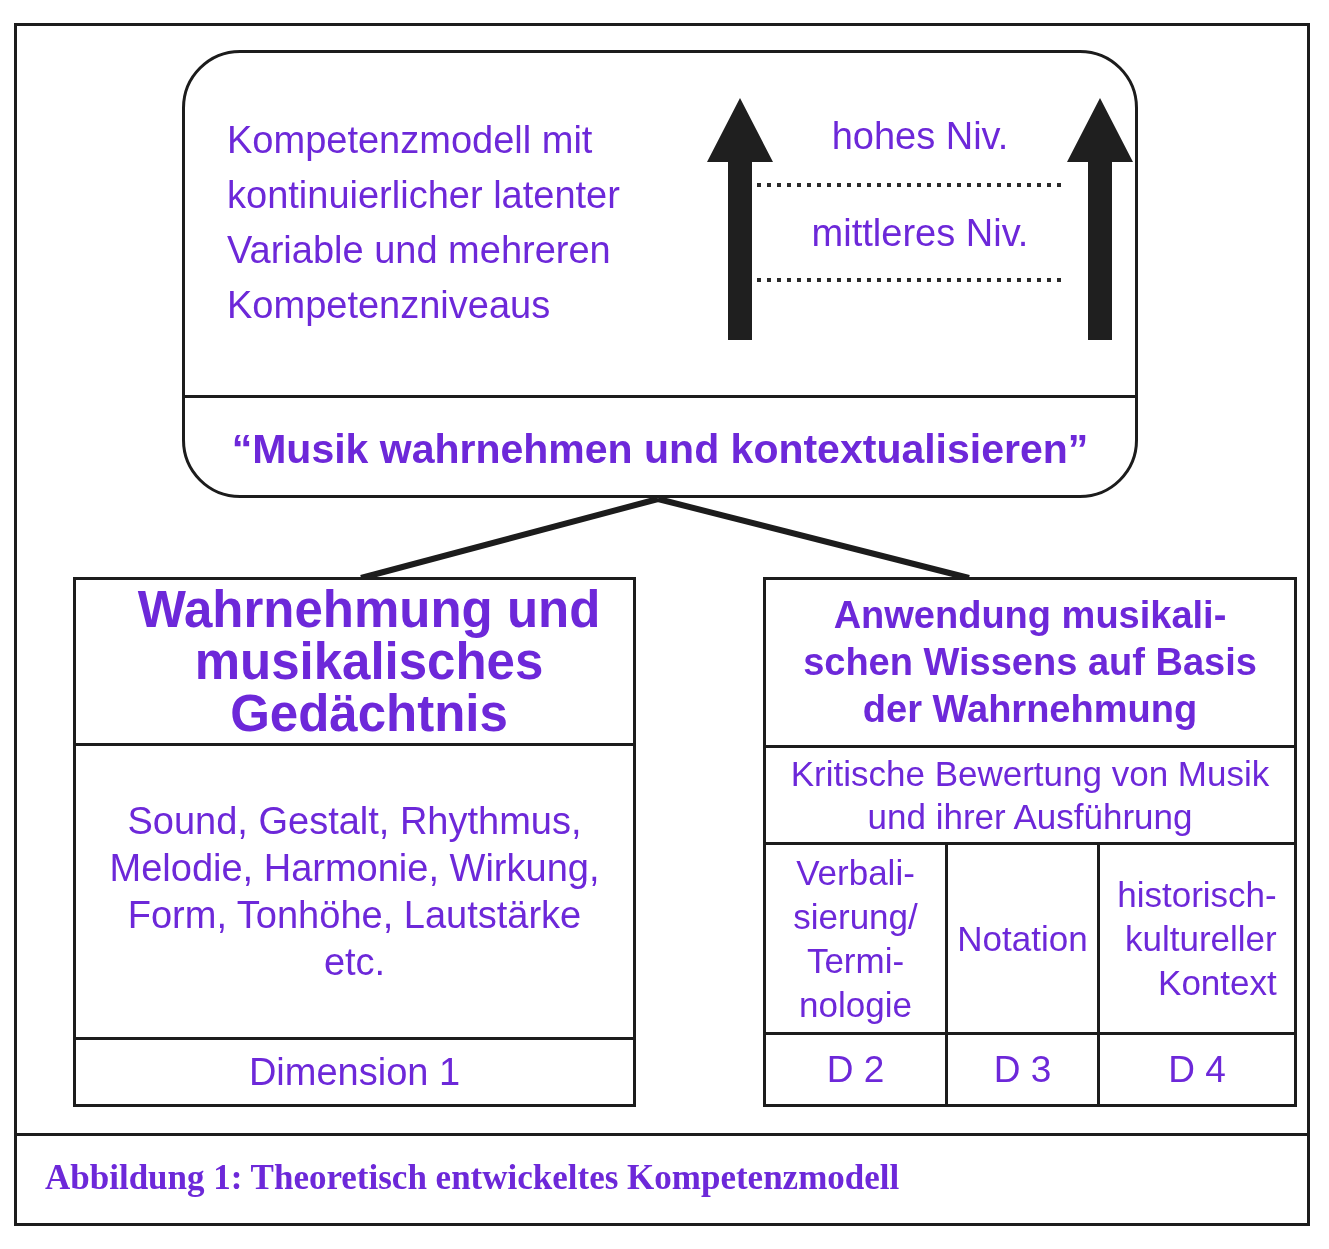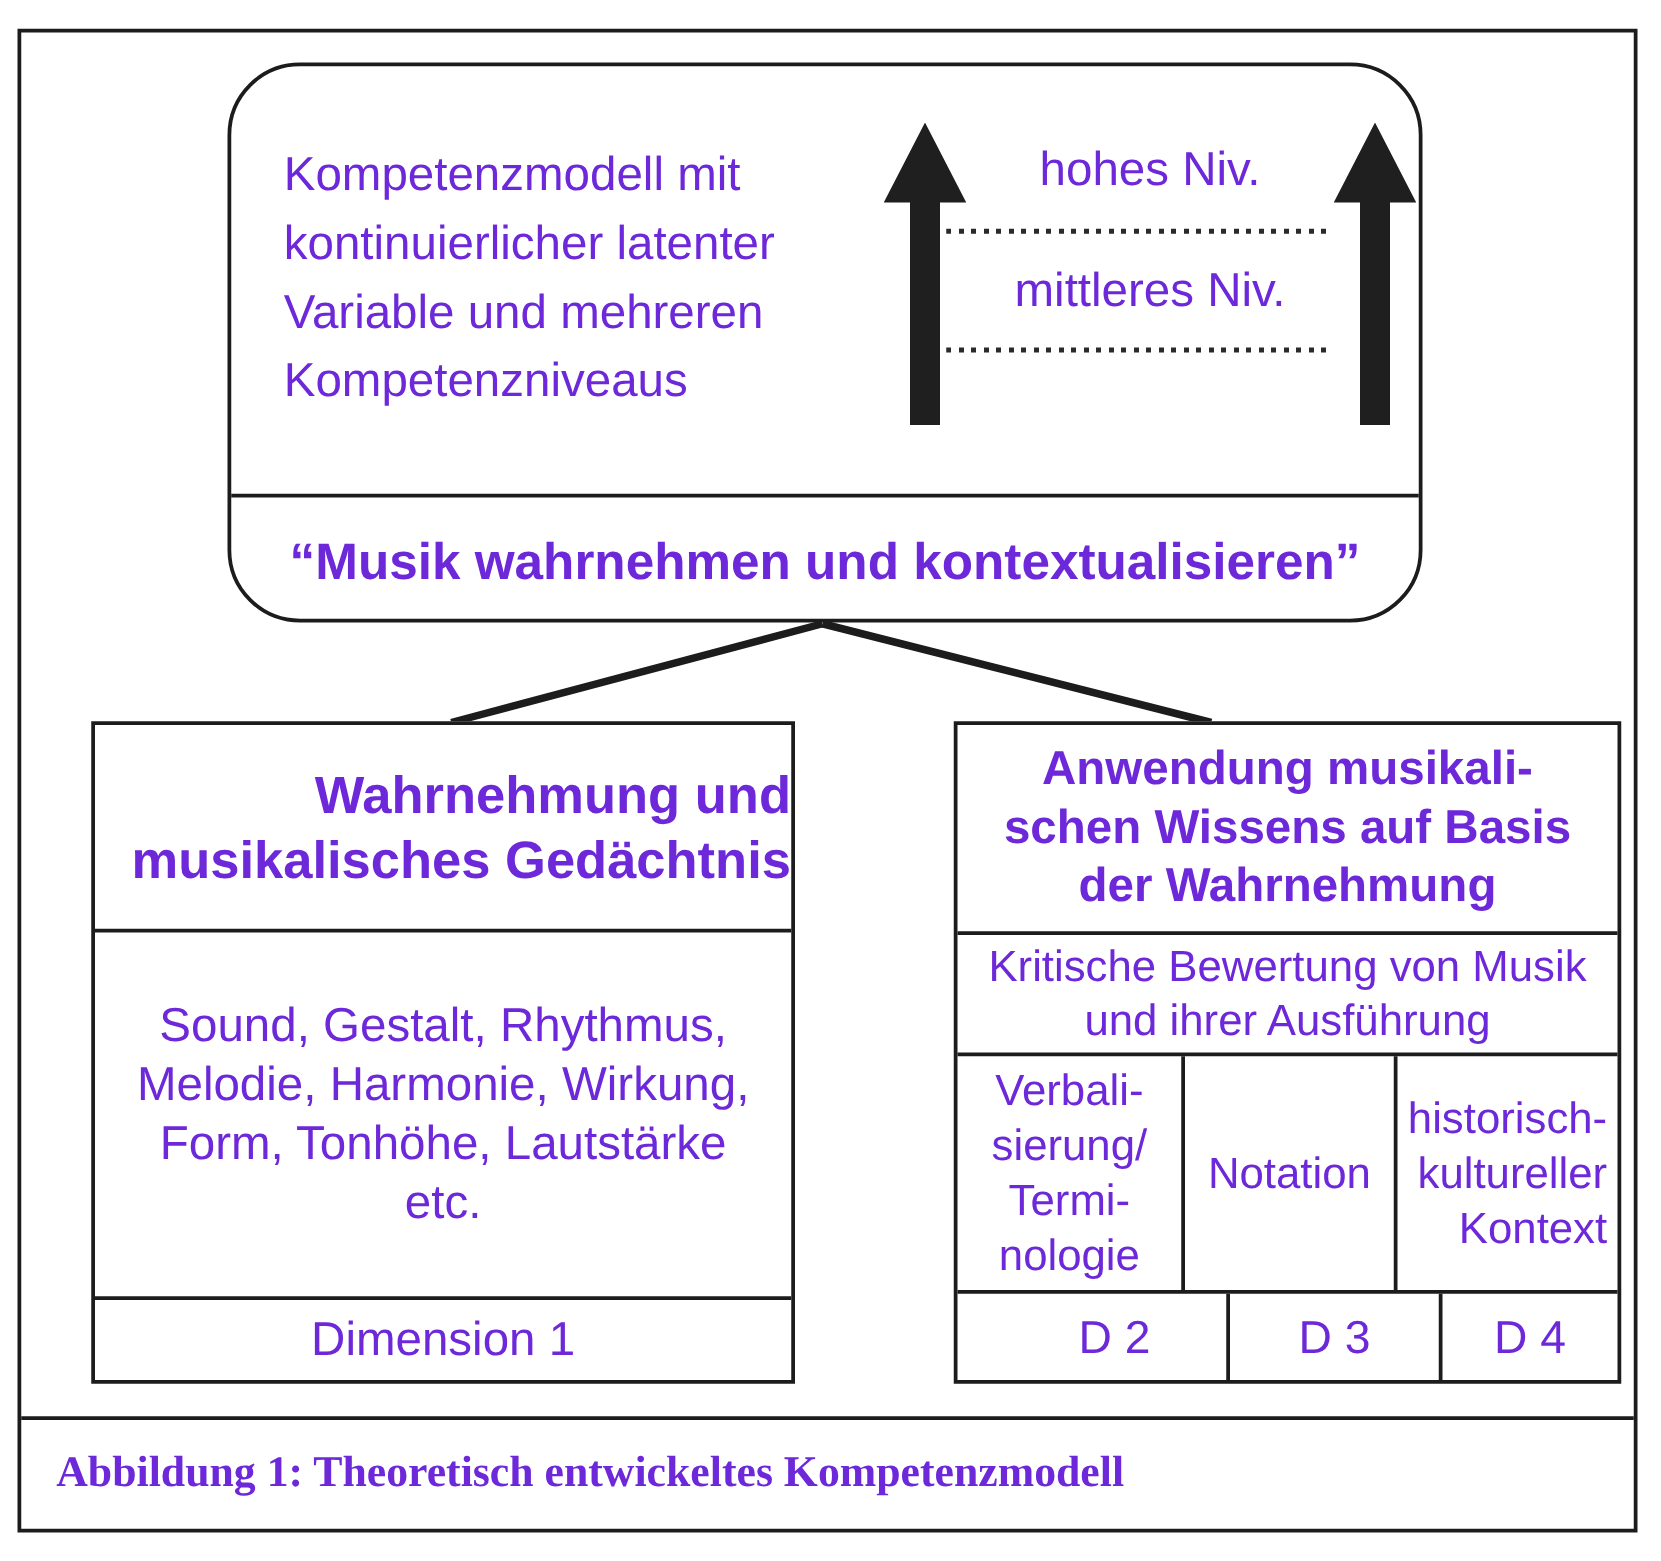--- a/index.html
+++ b/index.html
@@ -59,22 +59,22 @@
   }
 
   
   .connectors { left: 0; top: 0; width: 1329px; height: 1249px; pointer-events: none; }
 
   
   .dim-box { border: 3px solid #1c1c1c; background: #ffffff; display: flex; flex-direction: column; }
   .dim1-box { left: 73px; top: 577px; width: 563px; height: 530px; }
   .dim1-header {
     height: 166px; border-bottom: 3px solid #1c1c1c;
-    display: flex; align-items: center; justify-content: center; text-align: right;
-    font-size: 42px; font-weight: bold; line-height: 52px; white-space: pre-line; padding-left: 29px;
+    display: flex; align-items: center; justify-content: center; text-align: center;
+    font-size: 51px; font-weight: bold; line-height: 52px; white-space: pre-line; padding-left: 29px;
   }
   .dim1-body {
     height: 294px; border-bottom: 3px solid #1c1c1c;
     display: flex; align-items: center; justify-content: center; text-align: center;
     font-size: 38px; line-height: 47px; white-space: pre-line;
   }
   .dim1-footer {
     flex: 1;
     display: flex; align-items: center; justify-content: center;
     font-size: 38px;
@@ -90,23 +90,23 @@
     height: 97px; border-bottom: 3px solid #1c1c1c;
     display: flex; align-items: center; justify-content: center; text-align: center;
     font-size: 35px; line-height: 43px; white-space: pre-line;
   }
   .dim234-columns { height: 190px; border-bottom: 3px solid #1c1c1c; display: flex; }
   .dim-col {
     display: flex; align-items: center; justify-content: center; text-align: center;
     font-size: 35px; line-height: 44px; white-space: pre-line;
   }
   .col-1 { width: 182px; border-right: 3px solid #1c1c1c; }
-  .col-2 { width: 170px; border-right: 3px solid #1c1c1c; }
+  .col-2 { width: 152px; border-right: 3px solid #1c1c1c; }
   .col-3 { flex: 1; text-align: right; }
-  .dim234-drow { flex: 1; display: flex; padding-left: 36px; }
+  .dim234-drow { flex: 1; display: flex; }
   .d-cell {
     display: flex; align-items: center; justify-content: center;
     font-size: 37px;
   }
 
   
   .caption-divider { left: 17px; top: 1133px; width: 1290px; height: 0; border-top: 3px solid #1c1c1c; }
   .figure-caption {
     left: 45px; top: 1158px;
     font-family: "Liberation Serif", "DejaVu Serif", serif;

